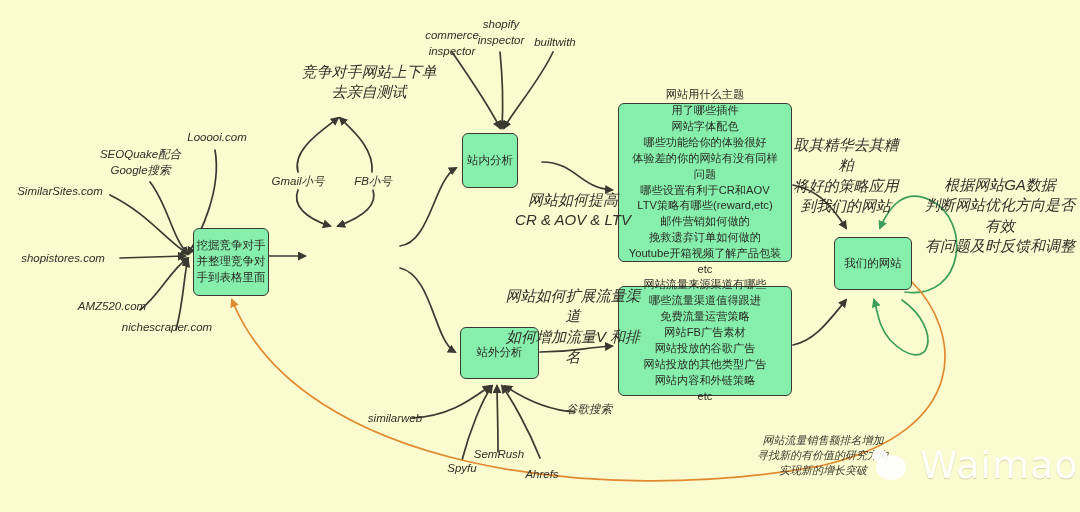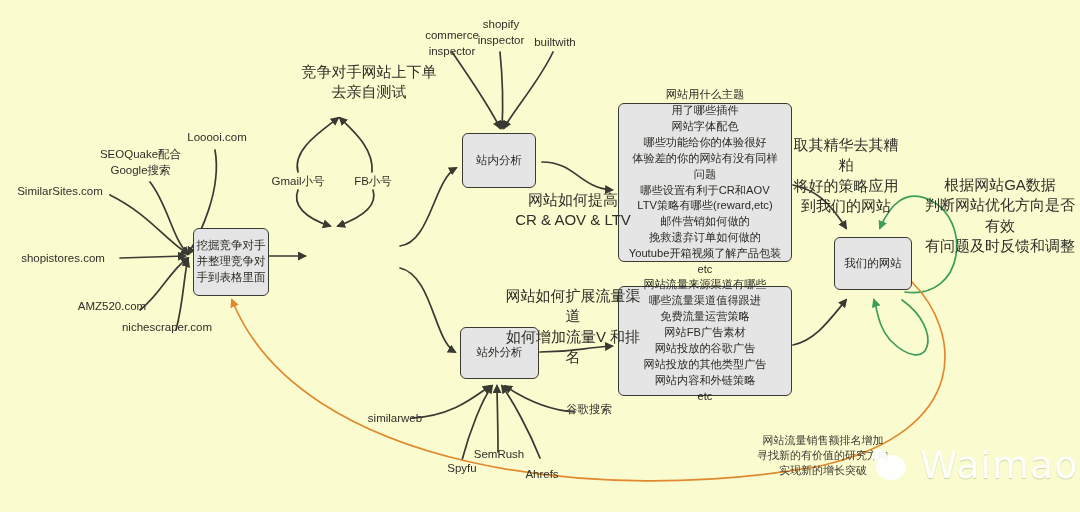--- a/index.html
+++ b/index.html
@@ -8,40 +8,41 @@
     background:#fbfbd0;
     font-family:"Liberation Sans","DejaVu Sans",sans-serif;
     overflow:hidden;
     position:relative;
   }
   #stage{position:relative;width:1080px;height:512px;}
   svg#wires{position:absolute;left:0;top:0;width:1080px;height:512px;}
 
   .node{
     position:absolute;
-    background:#e5e5e5;
+    background:#86efac;
     border:1.6px solid #3a3a32;
     border-radius:6px;
     box-sizing:border-box;
     display:flex;align-items:center;justify-content:center;
     text-align:center;
     color:#2b2b25;
     line-height:1.38;
     white-space:pre-line;
   }
   .node.small{font-size:11.5px;}
   .node.list{font-size:11.2px;line-height:1.42;padding:6px 8px;}
 
   .lbl{
     position:absolute;
     color:#2f2f28;
     text-align:center;
     white-space:pre-line;
     line-height:1.35;
     font-size:11.5px;
+    font-style:italic;
   }
   .lbl.src{font-size:11.5px;}
   .lbl.edge{font-size:15px;}
   .lbl.goal{color:#3b3a30;font-size:11px;}
 
   .watermark{
     position:absolute;
     color:#ffffff;
     font-size:38px;
     letter-spacing:1px;
@@ -125,21 +126,21 @@
     <g fill="none" stroke="#e08a30" stroke-width="1.7" stroke-linecap="round">
       <path d="M912,282 C960,330 975,430 820,466 C600,506 300,470 232,300" marker-end="url(#ah-o)"></path>
     </g>
   </svg>
 
   <div class="node small" style="left:193px;top:228px;width:76px;height:68px;">挖掘竞争对手
 并整理竞争对
 手到表格里面</div>
 
 
-  <div class="node small" style="left:462px;top:133px;width:74px;height:55px;">站内分析</div>
+  <div class="node small" style="left:462px;top:133px;width:56px;height:55px;">站内分析</div>
 
   <div class="node small" style="left:460px;top:327px;width:79px;height:52px;">站外分析</div>
 
   <div class="node small" style="left:834px;top:237px;width:78px;height:53px;">我们的网站</div>
 
   <div class="node list" style="left:618px;top:103px;width:174px;height:159px;">网站用什么主题
 用了哪些插件
 网站字体配色
 哪些功能给你的体验很好
 体验差的你的网站有没有同样问题

